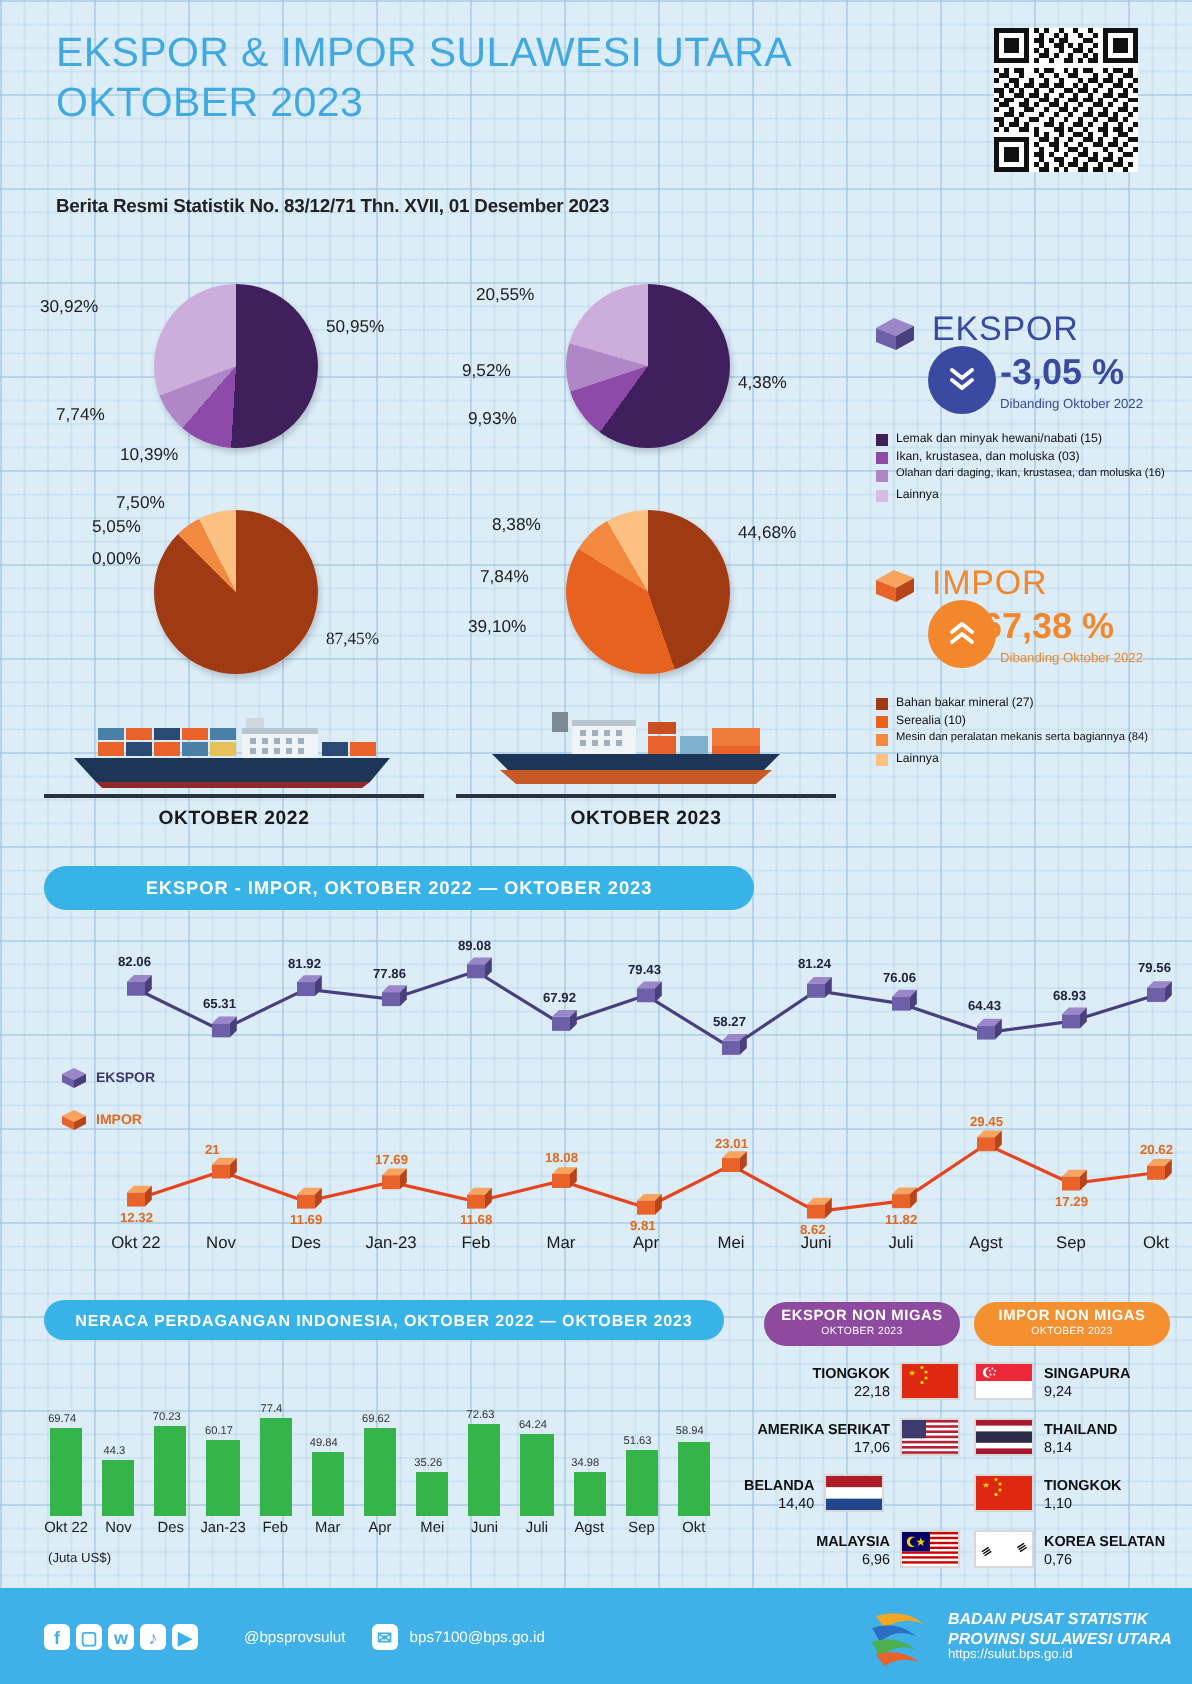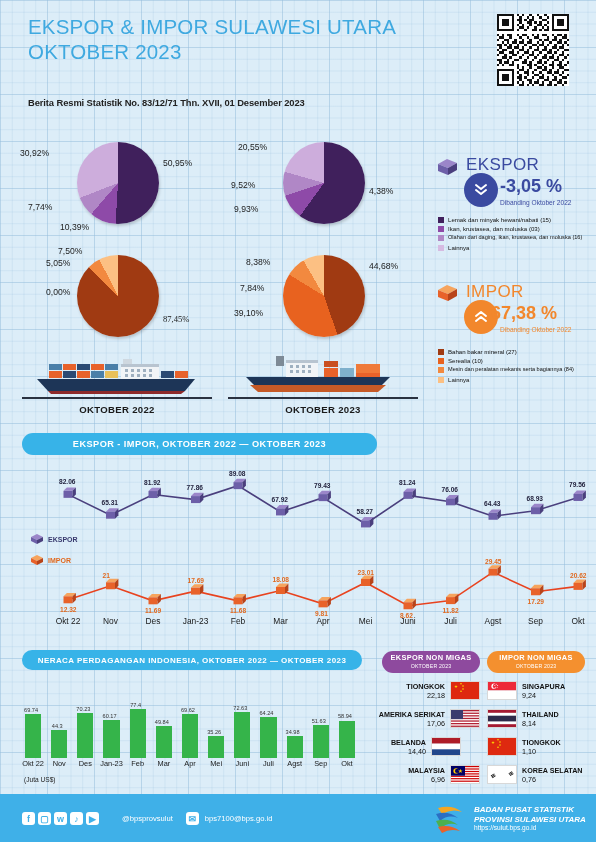--- a/index.html
+++ b/index.html
@@ -178,21 +178,21 @@
        box-shadow:1px 2px 3px rgba(0,0,0,.18);"></div>
   <div class="abs pielbl" style="left:369px;top:186px;">4,38%</div>
   <div class="abs pielbl" style="left:234px;top:204px;">9,93%</div>
   <div class="abs pielbl" style="left:231px;top:180px;">9,52%</div>
   <div class="abs pielbl" style="left:238px;top:142px;">20,55%</div>
 
   <div class="abs pie" style="left:77px;top:255px;width:82px;height:82px;
        background:conic-gradient(#a03a12 0% 87.45%, #e8621f 87.45% 87.45%, #f2893f 87.45% 92.5%, #fcc083 92.5% 100%);
        box-shadow:1px 2px 3px rgba(0,0,0,.18);"></div>
   <div class="abs pielbl" style="left:163px;top:314px;font-family:Liberation Serif, serif;">87,45%</div>
-  <div class="abs pielbl" style="left:46px;top:287px;">0,00%</div>
+  <div class="abs pielbl" style="left:46px;top:274px;">0,00%</div>
   <div class="abs pielbl" style="left:46px;top:258px;">5,05%</div>
   <div class="abs pielbl" style="left:58px;top:246px;">7,50%</div>
 
   <div class="abs pie" style="left:283px;top:255px;width:82px;height:82px;
        background:conic-gradient(#a03a12 0% 44.68%, #e8621f 44.68% 83.78%, #f2893f 83.78% 91.62%, #fcc083 91.62% 100%);
        box-shadow:1px 2px 3px rgba(0,0,0,.18);"></div>
   <div class="abs pielbl" style="left:369px;top:261px;">44,68%</div>
   <div class="abs pielbl" style="left:234px;top:308px;">39,10%</div>
   <div class="abs pielbl" style="left:240px;top:283px;">7,84%</div>
   <div class="abs pielbl" style="left:246px;top:257px;">8,38%</div>
@@ -598,21 +598,21 @@
           <rect y="5.2" width="28" height="1.3"></rect>
               <rect y="7.8" width="28" height="1.3"></rect>
           <rect y="10.4" width="28" height="1.3"></rect>
               <rect y="13" width="28" height="1.3"></rect>
           <rect y="15.6" width="28" height="1.3"></rect>
             </g>
           <rect width="12" height="9.1" fill="#3c3b6e"></rect>
         </svg>
       </div>
     </div>
-    <div style="display:flex;align-items:center;justify-content:center;gap:5px;height:23px;margin-top:5px;">
+    <div style="display:flex;align-items:center;justify-content:flex-start;gap:5px;height:23px;margin-top:5px;">
       <div style="text-align:right;">
         <div class="cname">BELANDA</div>
         <div class="cval">14,40</div>
       </div>
       <div class="flag">
         <svg width="28" height="17" viewBox="0 0 28 17">
           <rect width="28" height="5.67" fill="#ae1c28"></rect>
           <rect y="5.67" width="28" height="5.67" fill="#fff"></rect>
           <rect y="11.33" width="28" height="5.67" fill="#21468b"></rect>
         </svg>

